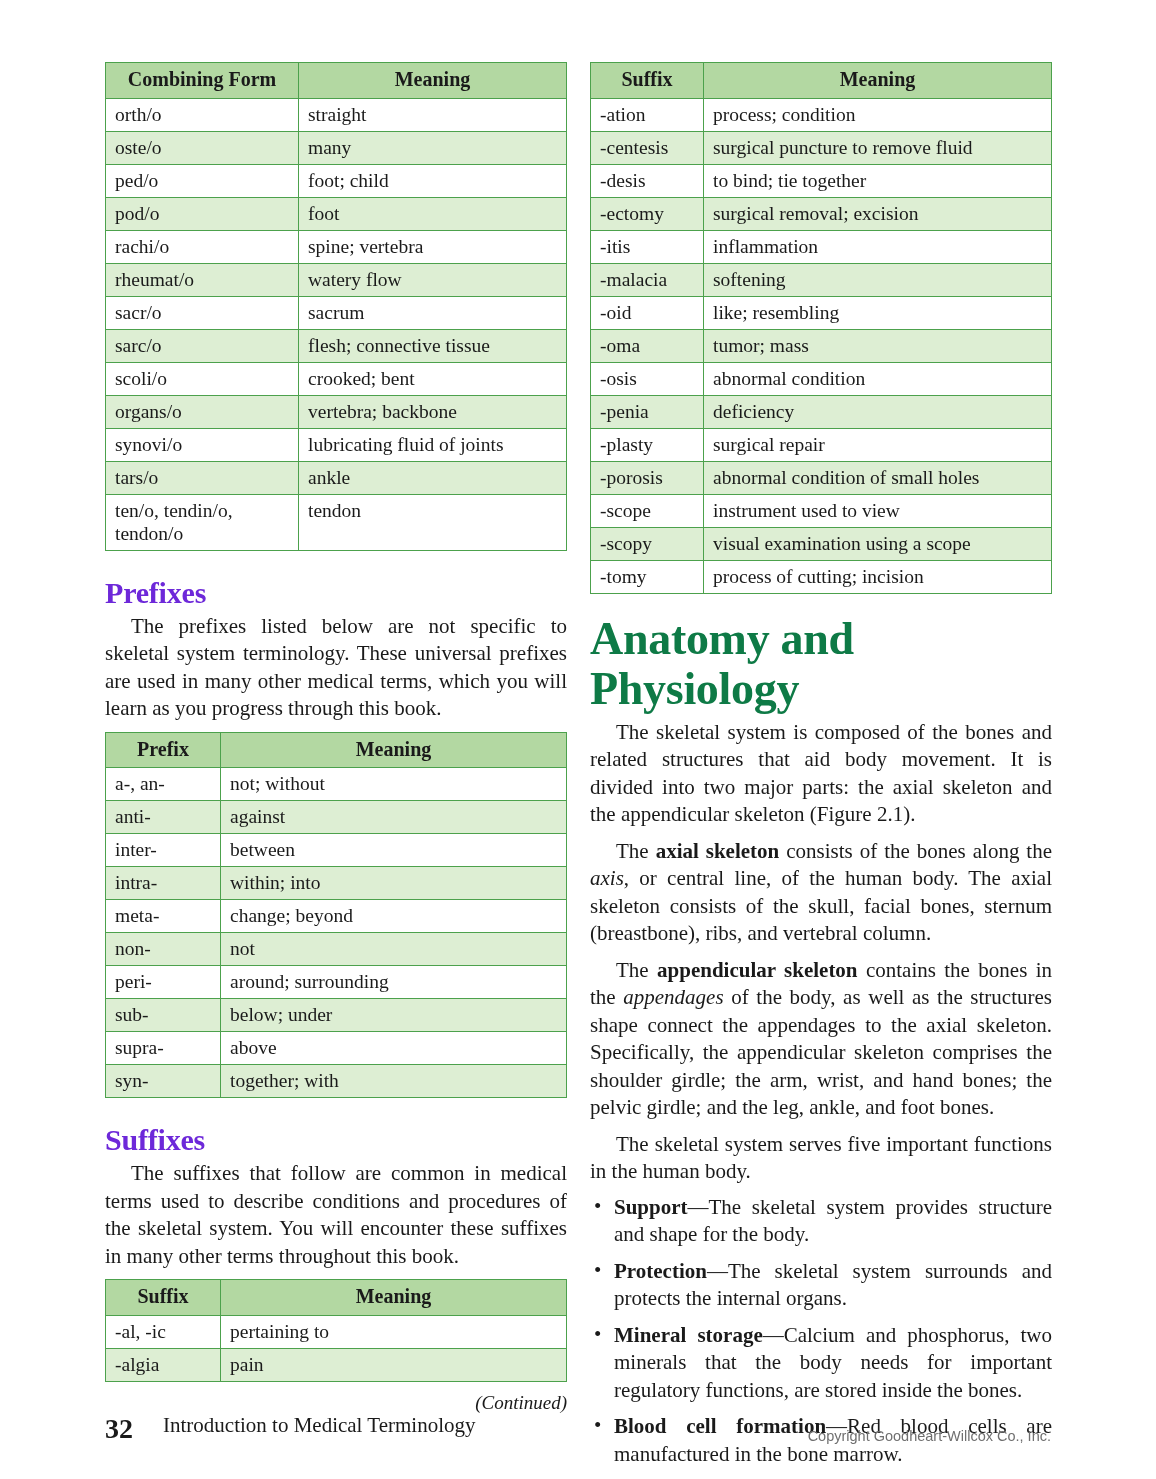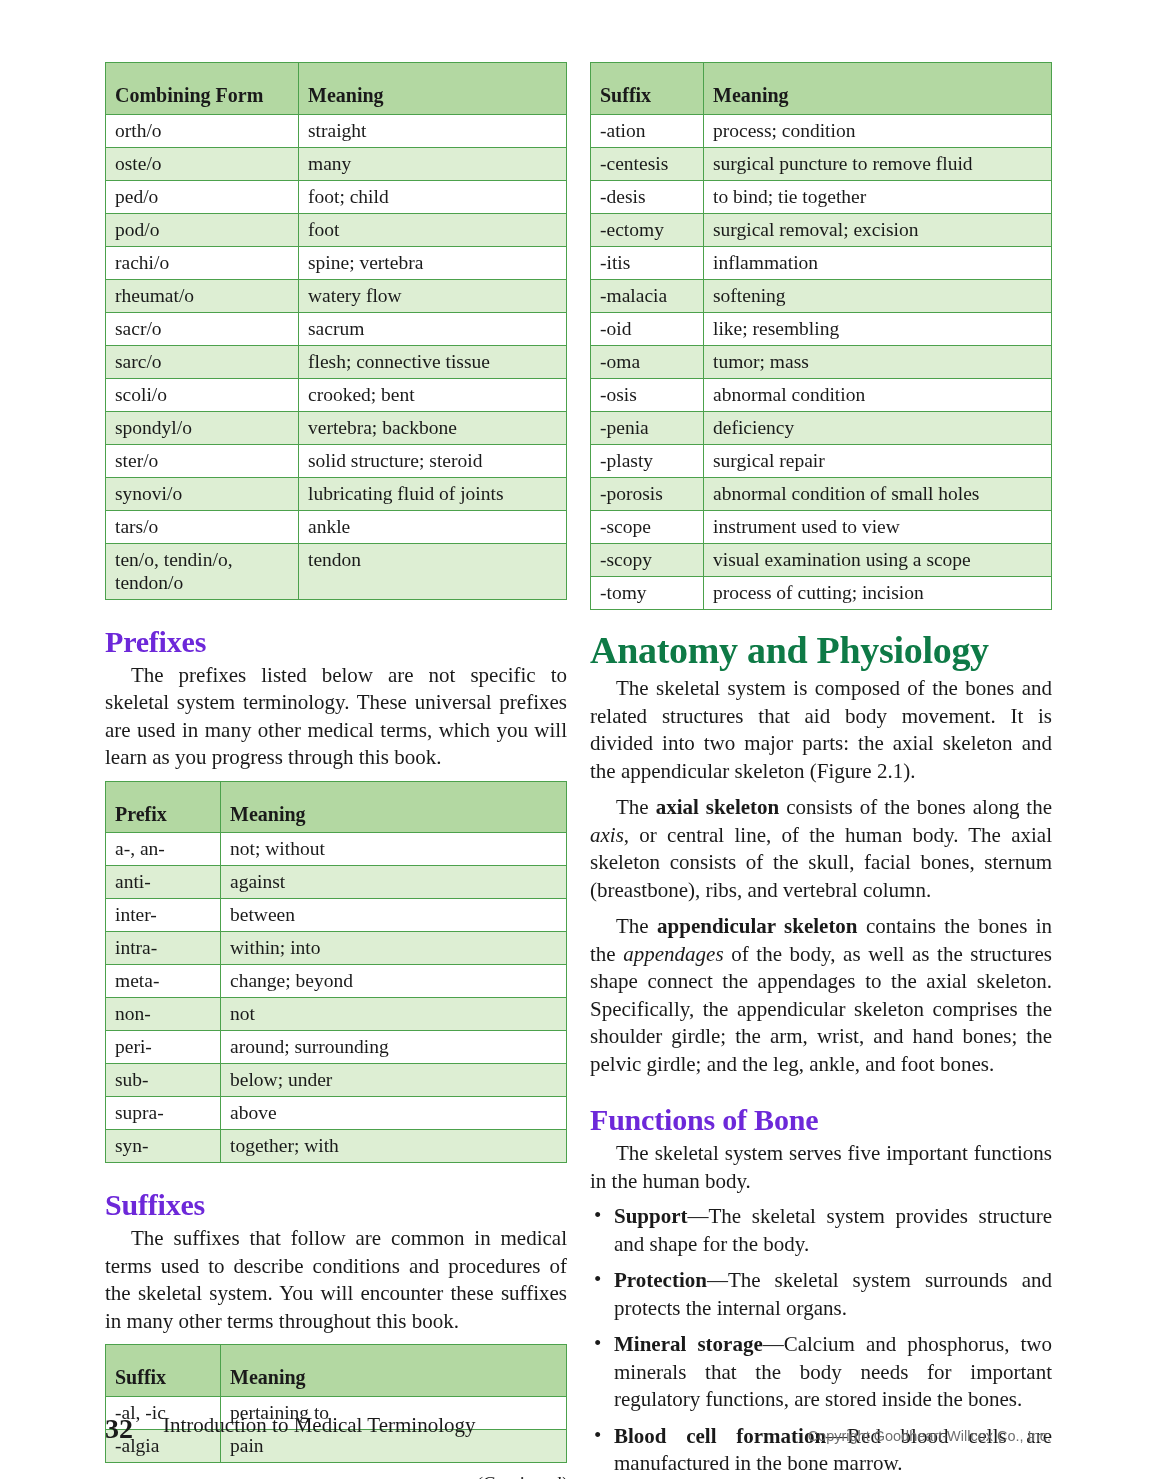--- a/index.html
+++ b/index.html
@@ -42,23 +42,24 @@
   }
   table.term-table th,
   table.term-table td {
     border: 1px solid #4ca14c;
     padding: 4px 9px 5px 9px;
     vertical-align: top;
     text-align: left;
   }
   table.term-table thead th {
     background: #b3d8a2;
+    text-align: center;
     font-weight: bold;
     font-size: 20px;
-    padding-top: 21px;
+    padding-top: 5px;
     padding-bottom: 6px;
   }
   table.term-table tbody tr:nth-child(even) td {
     background: #ddeed3;
   }
   table.term-table tbody tr:nth-child(odd) td {
     background: #ffffff;
   }
 
   
@@ -71,21 +72,21 @@
   h2.head-blue {
     color: #6d28d9;
     font-size: 30px;
     font-weight: bold;
     margin: 25px 0 4px 0;
     line-height: 1.1;
     letter-spacing: -0.2px;
   }
   h1.head-green {
     color: #0e7a46;
-    font-size: 38px;
+    font-size: 46px;
     font-weight: bold;
     margin: 20px 0 4px 0;
     line-height: 1.1;
     letter-spacing: -0.3px;
   }
 
   
   p.body {
     font-size: 21px;
     line-height: 1.31;
@@ -207,26 +208,22 @@
           </tr>
           <tr>
             <td>sarc/o</td>
             <td>flesh; connective tissue</td>
           </tr>
           <tr>
             <td>scoli/o</td>
             <td>crooked; bent</td>
           </tr>
           <tr>
-            <td>spondyl/o</td>
+            <td>organs/o</td>
             <td>vertebra; backbone</td>
-          </tr>
-          <tr>
-            <td>ster/o</td>
-            <td>solid structure; steroid</td>
           </tr>
           <tr>
             <td>synovi/o</td>
             <td>lubricating fluid of joints</td>
           </tr>
           <tr>
             <td>tars/o</td>
             <td>ankle</td>
           </tr>
           <tr>
@@ -401,21 +398,20 @@
     </table>
 
     <h1 class="head-green">Anatomy and Physiology</h1>
 
     <p class="body">The skeletal system is composed of the bones and related structures that aid body movement. It is divided into two major parts: the axial skeleton and the appendicular skeleton (Figure 2.1).</p>
 
     <p class="body"><span>The </span><b>axial skeleton</b><span> consists of the bones along the </span><i>axis</i><span>, or central line, of the human body. The axial skeleton consists of the skull, facial bones, sternum (breastbone), ribs, and vertebral column.</span></p>
 
     <p class="body"><span>The </span><b>appendicular skeleton</b><span> contains the bones in the </span><i>appendages</i><span> of the body, as well as the structures shape connect the appendages to the axial skeleton. Specifically, the appendicular skeleton comprises the shoulder girdle; the arm, wrist, and hand bones; the pelvic girdle; and the leg, ankle, and foot bones.</span></p>
 
-    <h2 class="head-blue">Functions of Bone</h2>
 
     <p class="body tight">The skeletal system serves five important functions in the human body.</p>
 
     <ul class="func-list">
         <li><span class="bullet">•</span><b>Support</b><span>—</span><span>The skeletal system provides structure and shape for the body.</span></li>
         <li><span class="bullet">•</span><b>Protection</b><span>—</span><span>The skeletal system surrounds and protects the internal organs.</span></li>
         <li><span class="bullet">•</span><b>Mineral storage</b><span>—</span><span>Calcium and phosphorus, two minerals that the body needs for important regulatory functions, are stored inside the bones.</span></li>
         <li><span class="bullet">•</span><b>Blood cell formation</b><span>—</span><span>Red blood cells are manufactured in the bone marrow.</span></li>
       </ul>
   </div>

